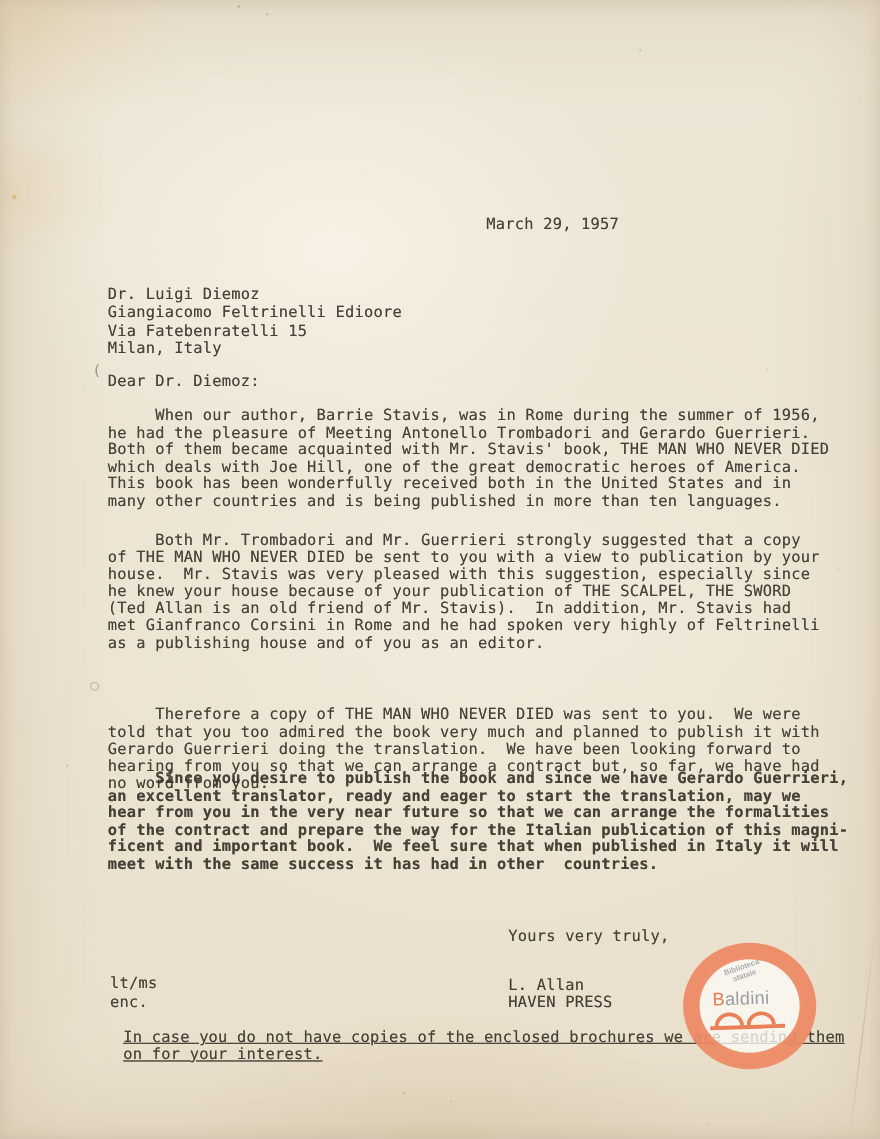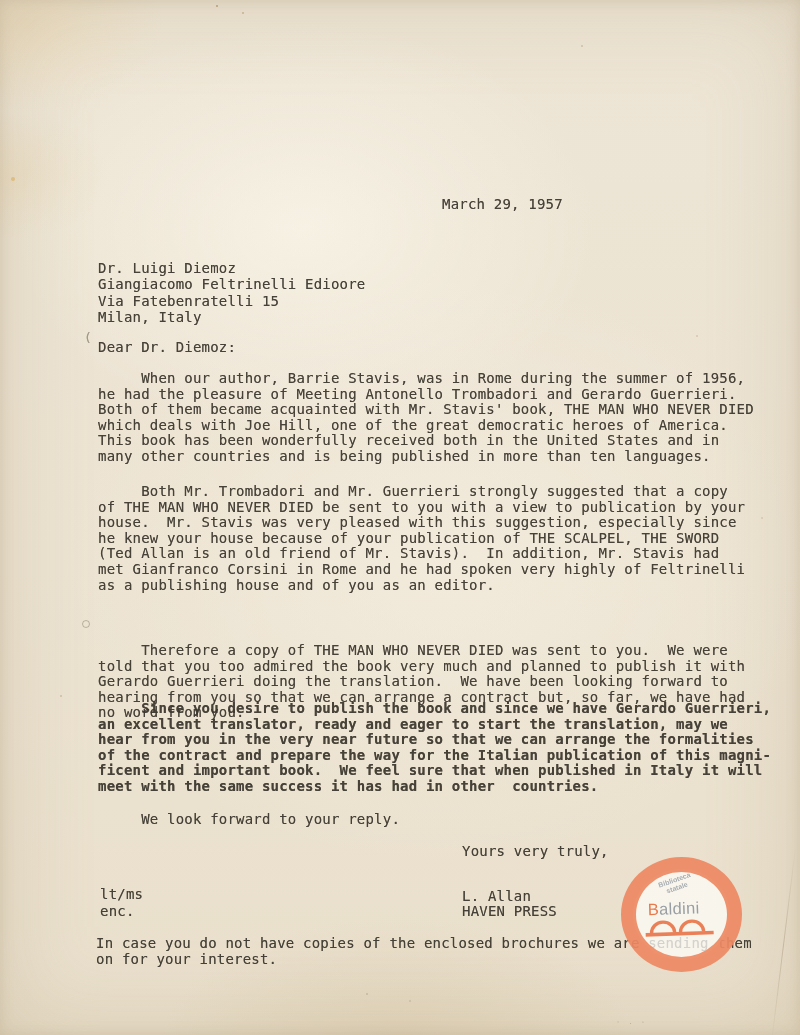--- a/index.html
+++ b/index.html
@@ -87,31 +87,30 @@
 told that you too admired the book very much and planned to publish it with
 Gerardo Guerrieri doing the translation.  We have been looking forward to
 hearing from you so that we can arrange a contract but, so far, we have had
 no word from you.</div>
   <div class="typed" style="left:98px;top:701px;font-weight:bold;">     Since you desire to publish the book and since we have Gerardo Guerrieri,
 an excellent translator, ready and eager to start the translation, may we
 hear from you in the very near future so that we can arrange the formalities
 of the contract and prepare the way for the Italian publication of this magni-
 ficent and important book.  We feel sure that when published in Italy it will
 meet with the same success it has had in other  countries.</div>
-  <div class="typed" style="left:98px;top:812px;">     We look forward to your reply.</div>
 
   <div class="typed" style="left:462px;top:844px;text-align:right;">Yours very truly,</div>
 
   <div class="typed refblock" style="left:100px;top:886px;">lt/ms
 enc.</div>
 
   <div class="typed" style="left:462px;top:889px;">L. Allan</div>
   <div class="typed" style="left:462px;top:904px;">HAVEN PRESS</div>
 
-  <div class="typed" style="left:96px;top:936px;z-index:1;">In case you do not have copies of the enclosed brochures we are sending them
+  <div class="typed" style="left:112px;top:936px;z-index:1;text-decoration:underline;">In case you do not have copies of the enclosed brochures we are sending them
 on for your interest.</div>
 
   <div class="stamp">
     <div class="stamp-disc"></div>
     <div class="stamp-ring"></div>
     <div class="stamp-rot">
       <div class="stamp-small">Biblioteca
 statale</div>
       <div class="stamp-name"><span class="initial">B</span><span>aldini</span></div>
       <svg class="stamp-book" width="70" height="19" viewBox="0 0 70 19">

